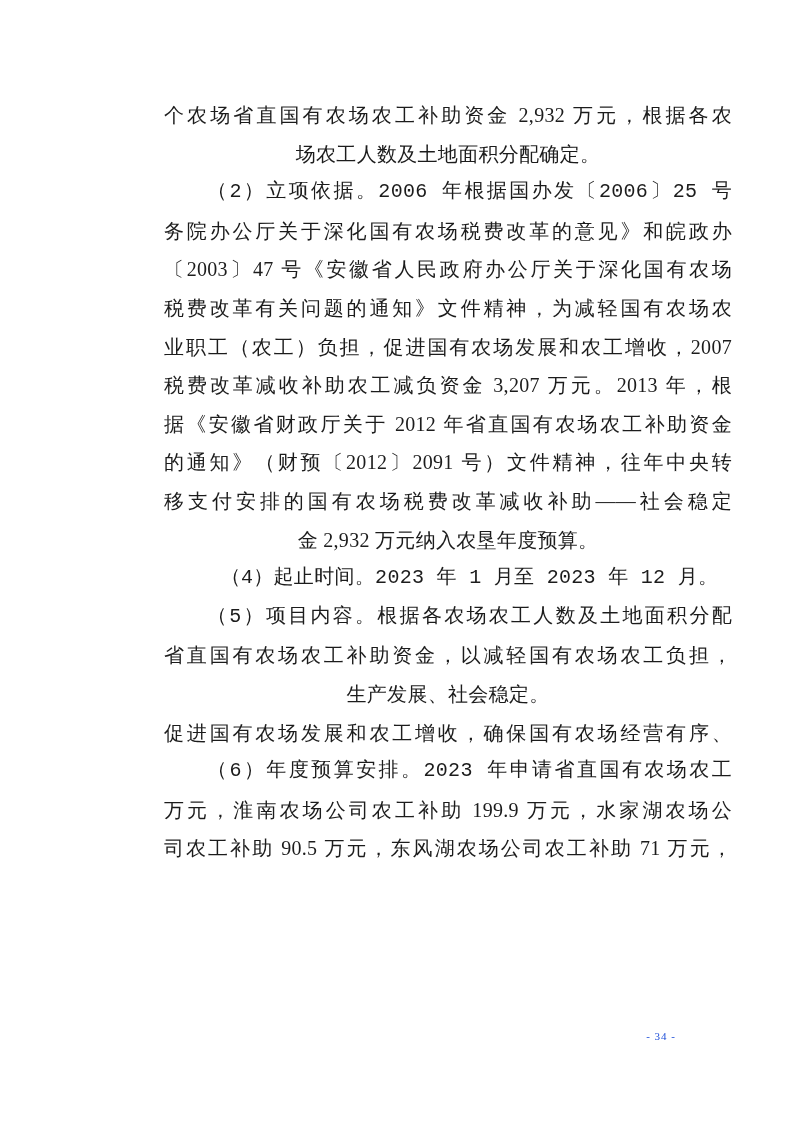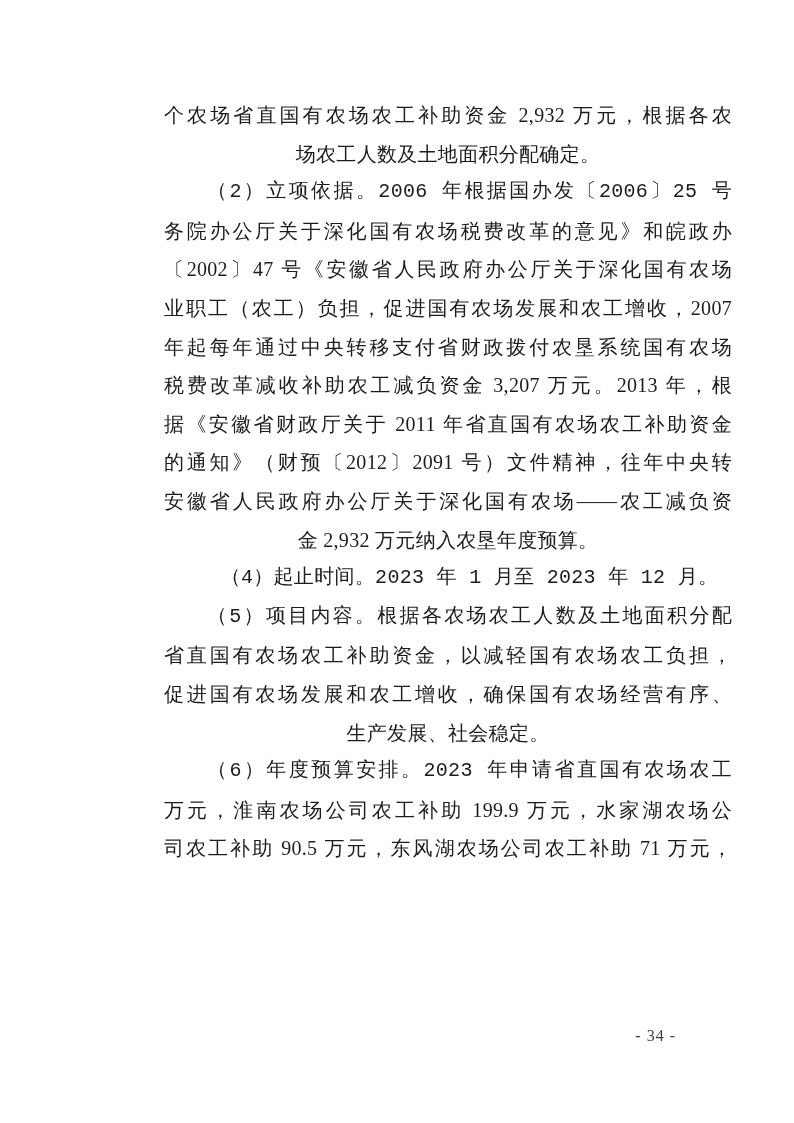--- a/index.html
+++ b/index.html
@@ -48,46 +48,46 @@
   }
   
   .indent {
     text-indent: 43px;
     font-family: Liberation Mono, monospace;
   }
   .page-number {
     position: absolute;
     top: 1026px;
     right: 118px;
-    font-size: 16px;
+    font-size: 11px;
     line-height: 20px;
-    color: #404040;
+    color: #1d4ed8;
     letter-spacing: 1px;
   }
 </style>
 </head>
 <body>
 
 <div class="page">
   <div class="text-block">
     <div class="line jl">个农场省直国有农场农工补助资金 2,932 万元，根据各农</div>
     <div class="line end">场农工人数及土地面积分配确定。</div>
     <div class="line jl indent">（2）立项依据。2006 年根据国办发〔2006〕25 号《国</div>
     <div class="line jl">务院办公厅关于深化国有农场税费改革的意见》和皖政办</div>
-    <div class="line jl">〔2002〕47 号《安徽省人民政府办公厅关于深化国有农场</div>
+    <div class="line jl">〔2003〕47 号《安徽省人民政府办公厅关于深化国有农场</div>
+    <div class="line jl">税费改革有关问题的通知》文件精神，为减轻国有农场农</div>
     <div class="line jl">业职工（农工）负担，促进国有农场发展和农工增收，2007</div>
-    <div class="line jl">年起每年通过中央转移支付省财政拨付农垦系统国有农场</div>
     <div class="line jl">税费改革减收补助农工减负资金 3,207 万元。2013 年，根</div>
-    <div class="line jl">据《安徽省财政厅关于 2011 年省直国有农场农工补助资金</div>
+    <div class="line jl">据《安徽省财政厅关于 2012 年省直国有农场农工补助资金</div>
     <div class="line jl">的通知》（财预〔2012〕2091 号）文件精神，往年中央转</div>
-    <div class="line jl">安徽省人民政府办公厅关于深化国有农场——农工减负资</div>
+    <div class="line jl">移支付安排的国有农场税费改革减收补助——社会稳定</div>
     <div class="line end">金 2,932 万元纳入农垦年度预算。</div>
     <div class="line end indent">（4）起止时间。2023 年 1 月至 2023 年 12 月。</div>
     <div class="line jl indent">（5）项目内容。根据各农场农工人数及土地面积分配</div>
     <div class="line jl">省直国有农场农工补助资金，以减轻国有农场农工负担，</div>
+    <div class="line end">生产发展、社会稳定。</div>
     <div class="line jl">促进国有农场发展和农工增收，确保国有农场经营有序、</div>
-    <div class="line end">生产发展、社会稳定。</div>
     <div class="line jl indent">（6）年度预算安排。2023 年申请省直国有农场农工</div>
     <div class="line jl">万元，淮南农场公司农工补助 199.9 万元，水家湖农场公</div>
     <div class="line jl">司农工补助 90.5 万元，东风湖农场公司农工补助 71 万元，</div>
   </div>
   <div class="page-number">- 34 -</div>
 </div>
 
 </body></html>

